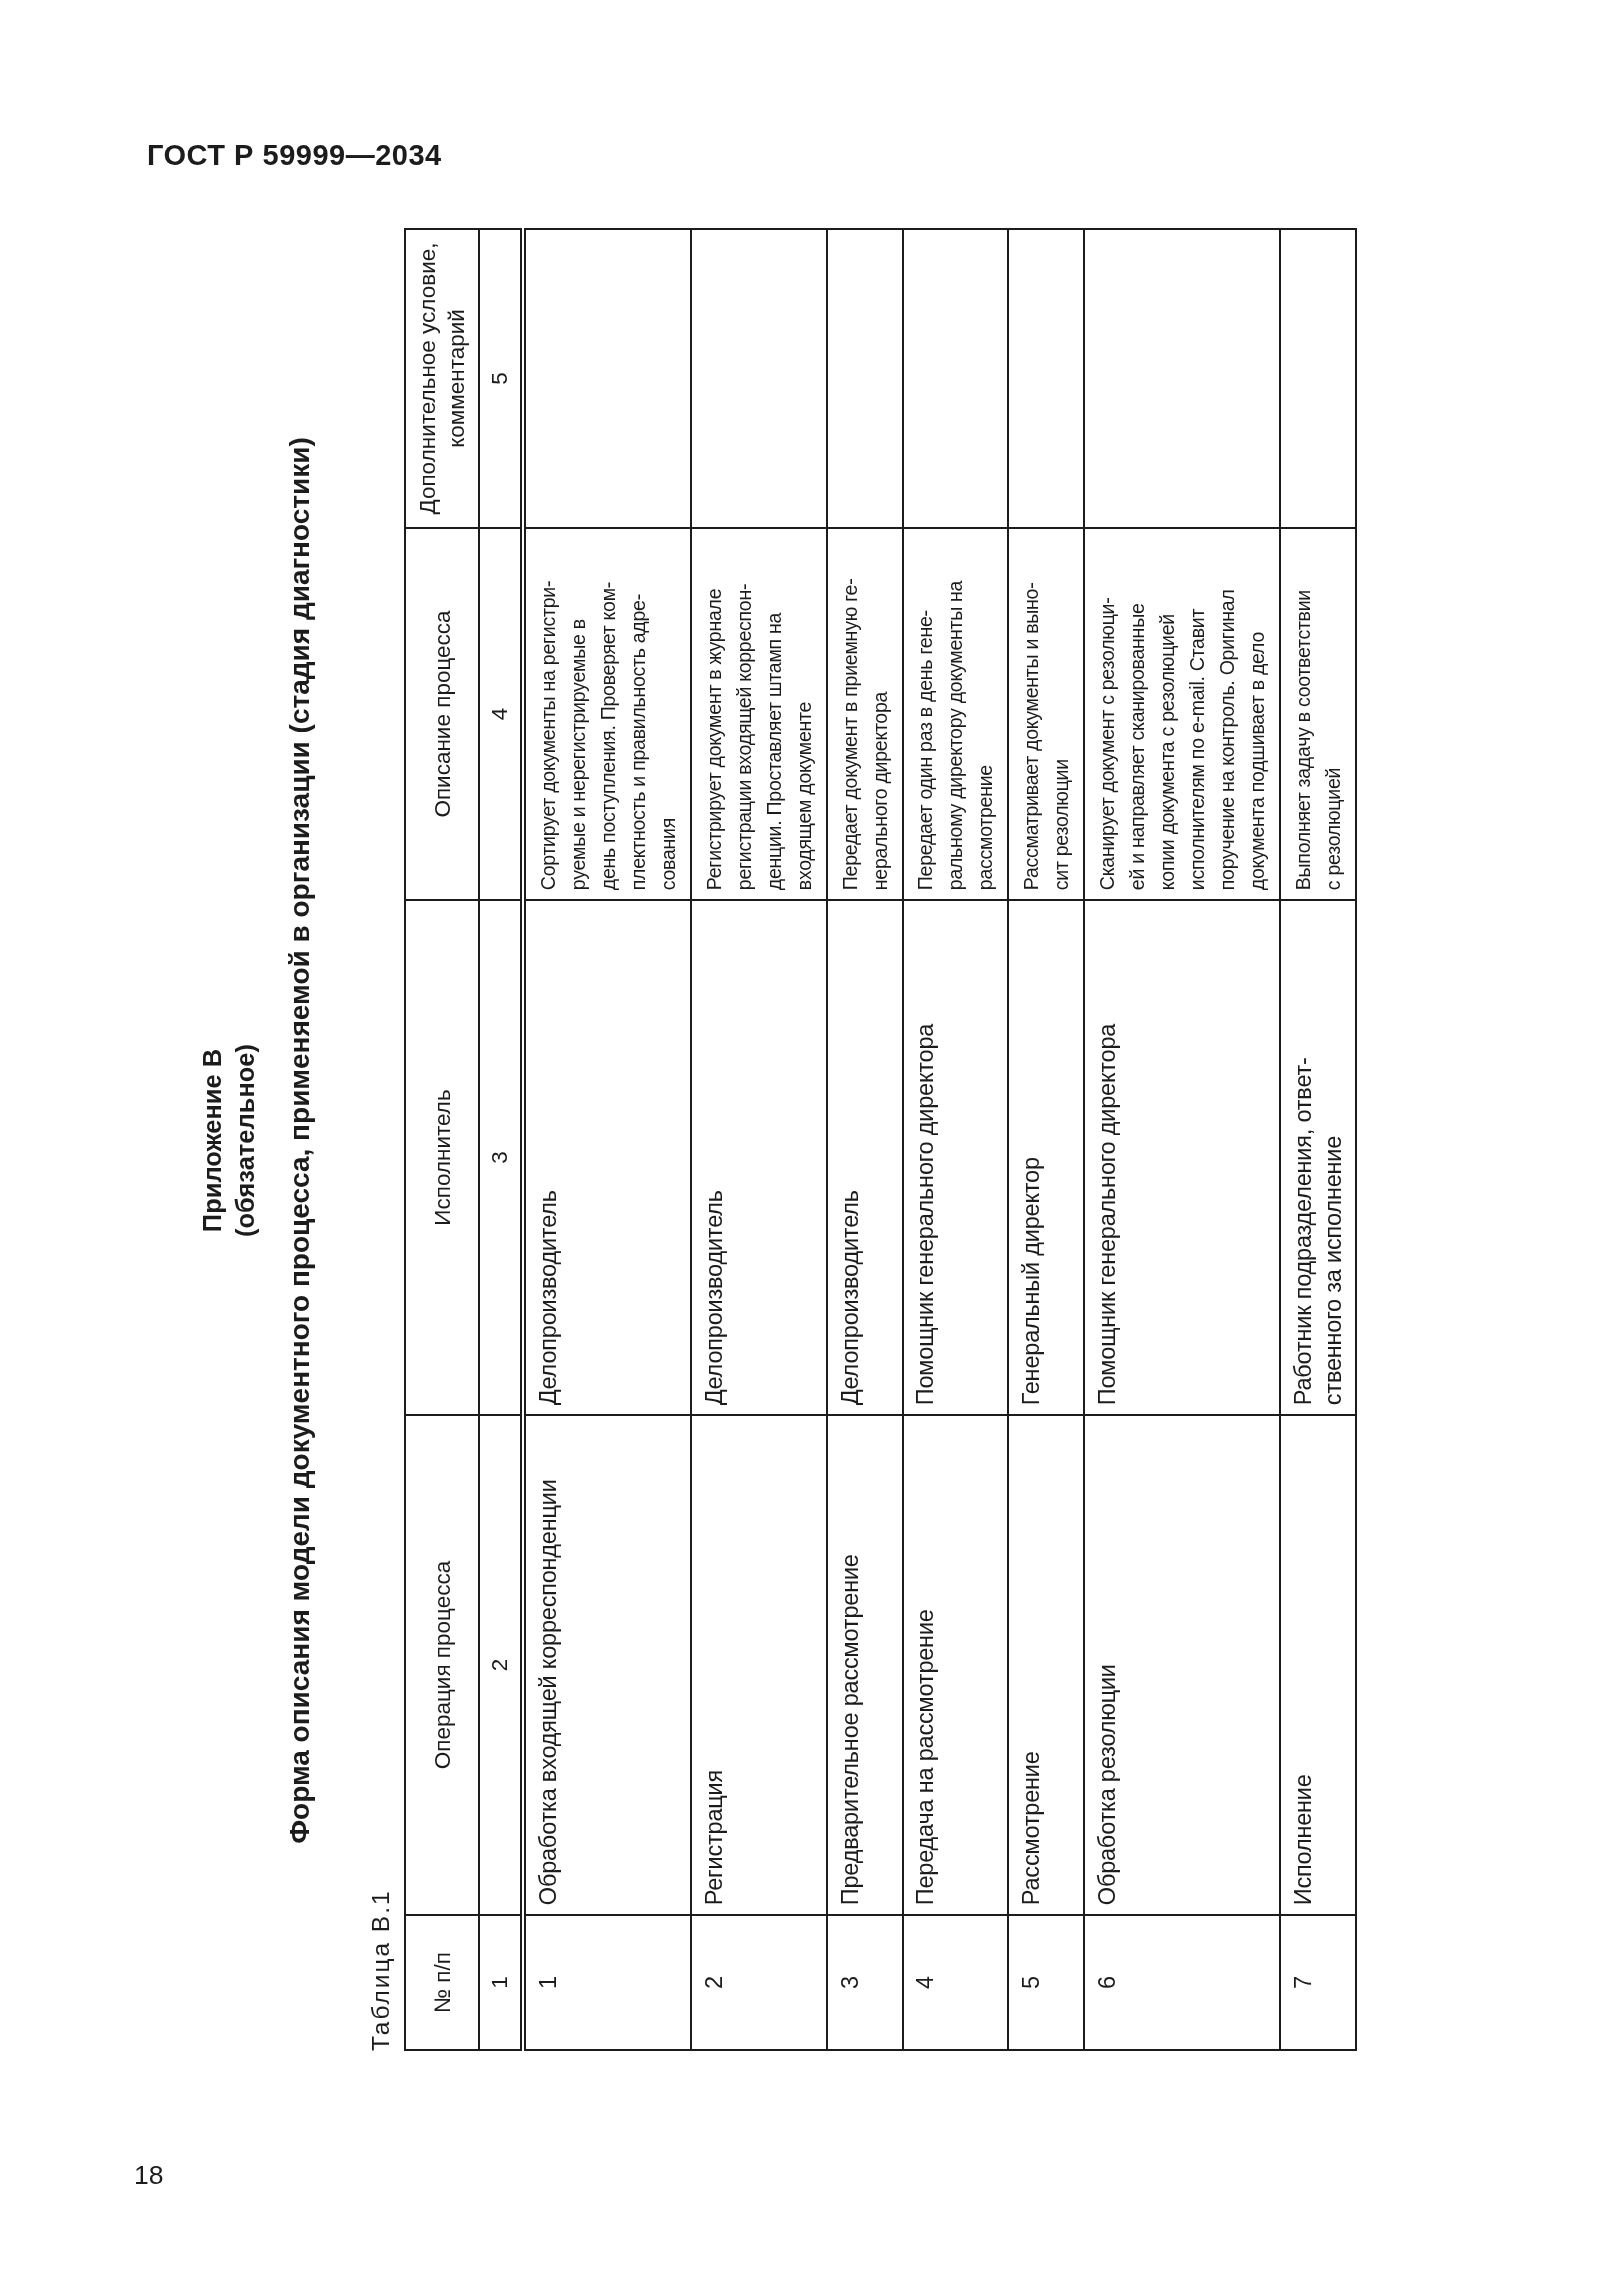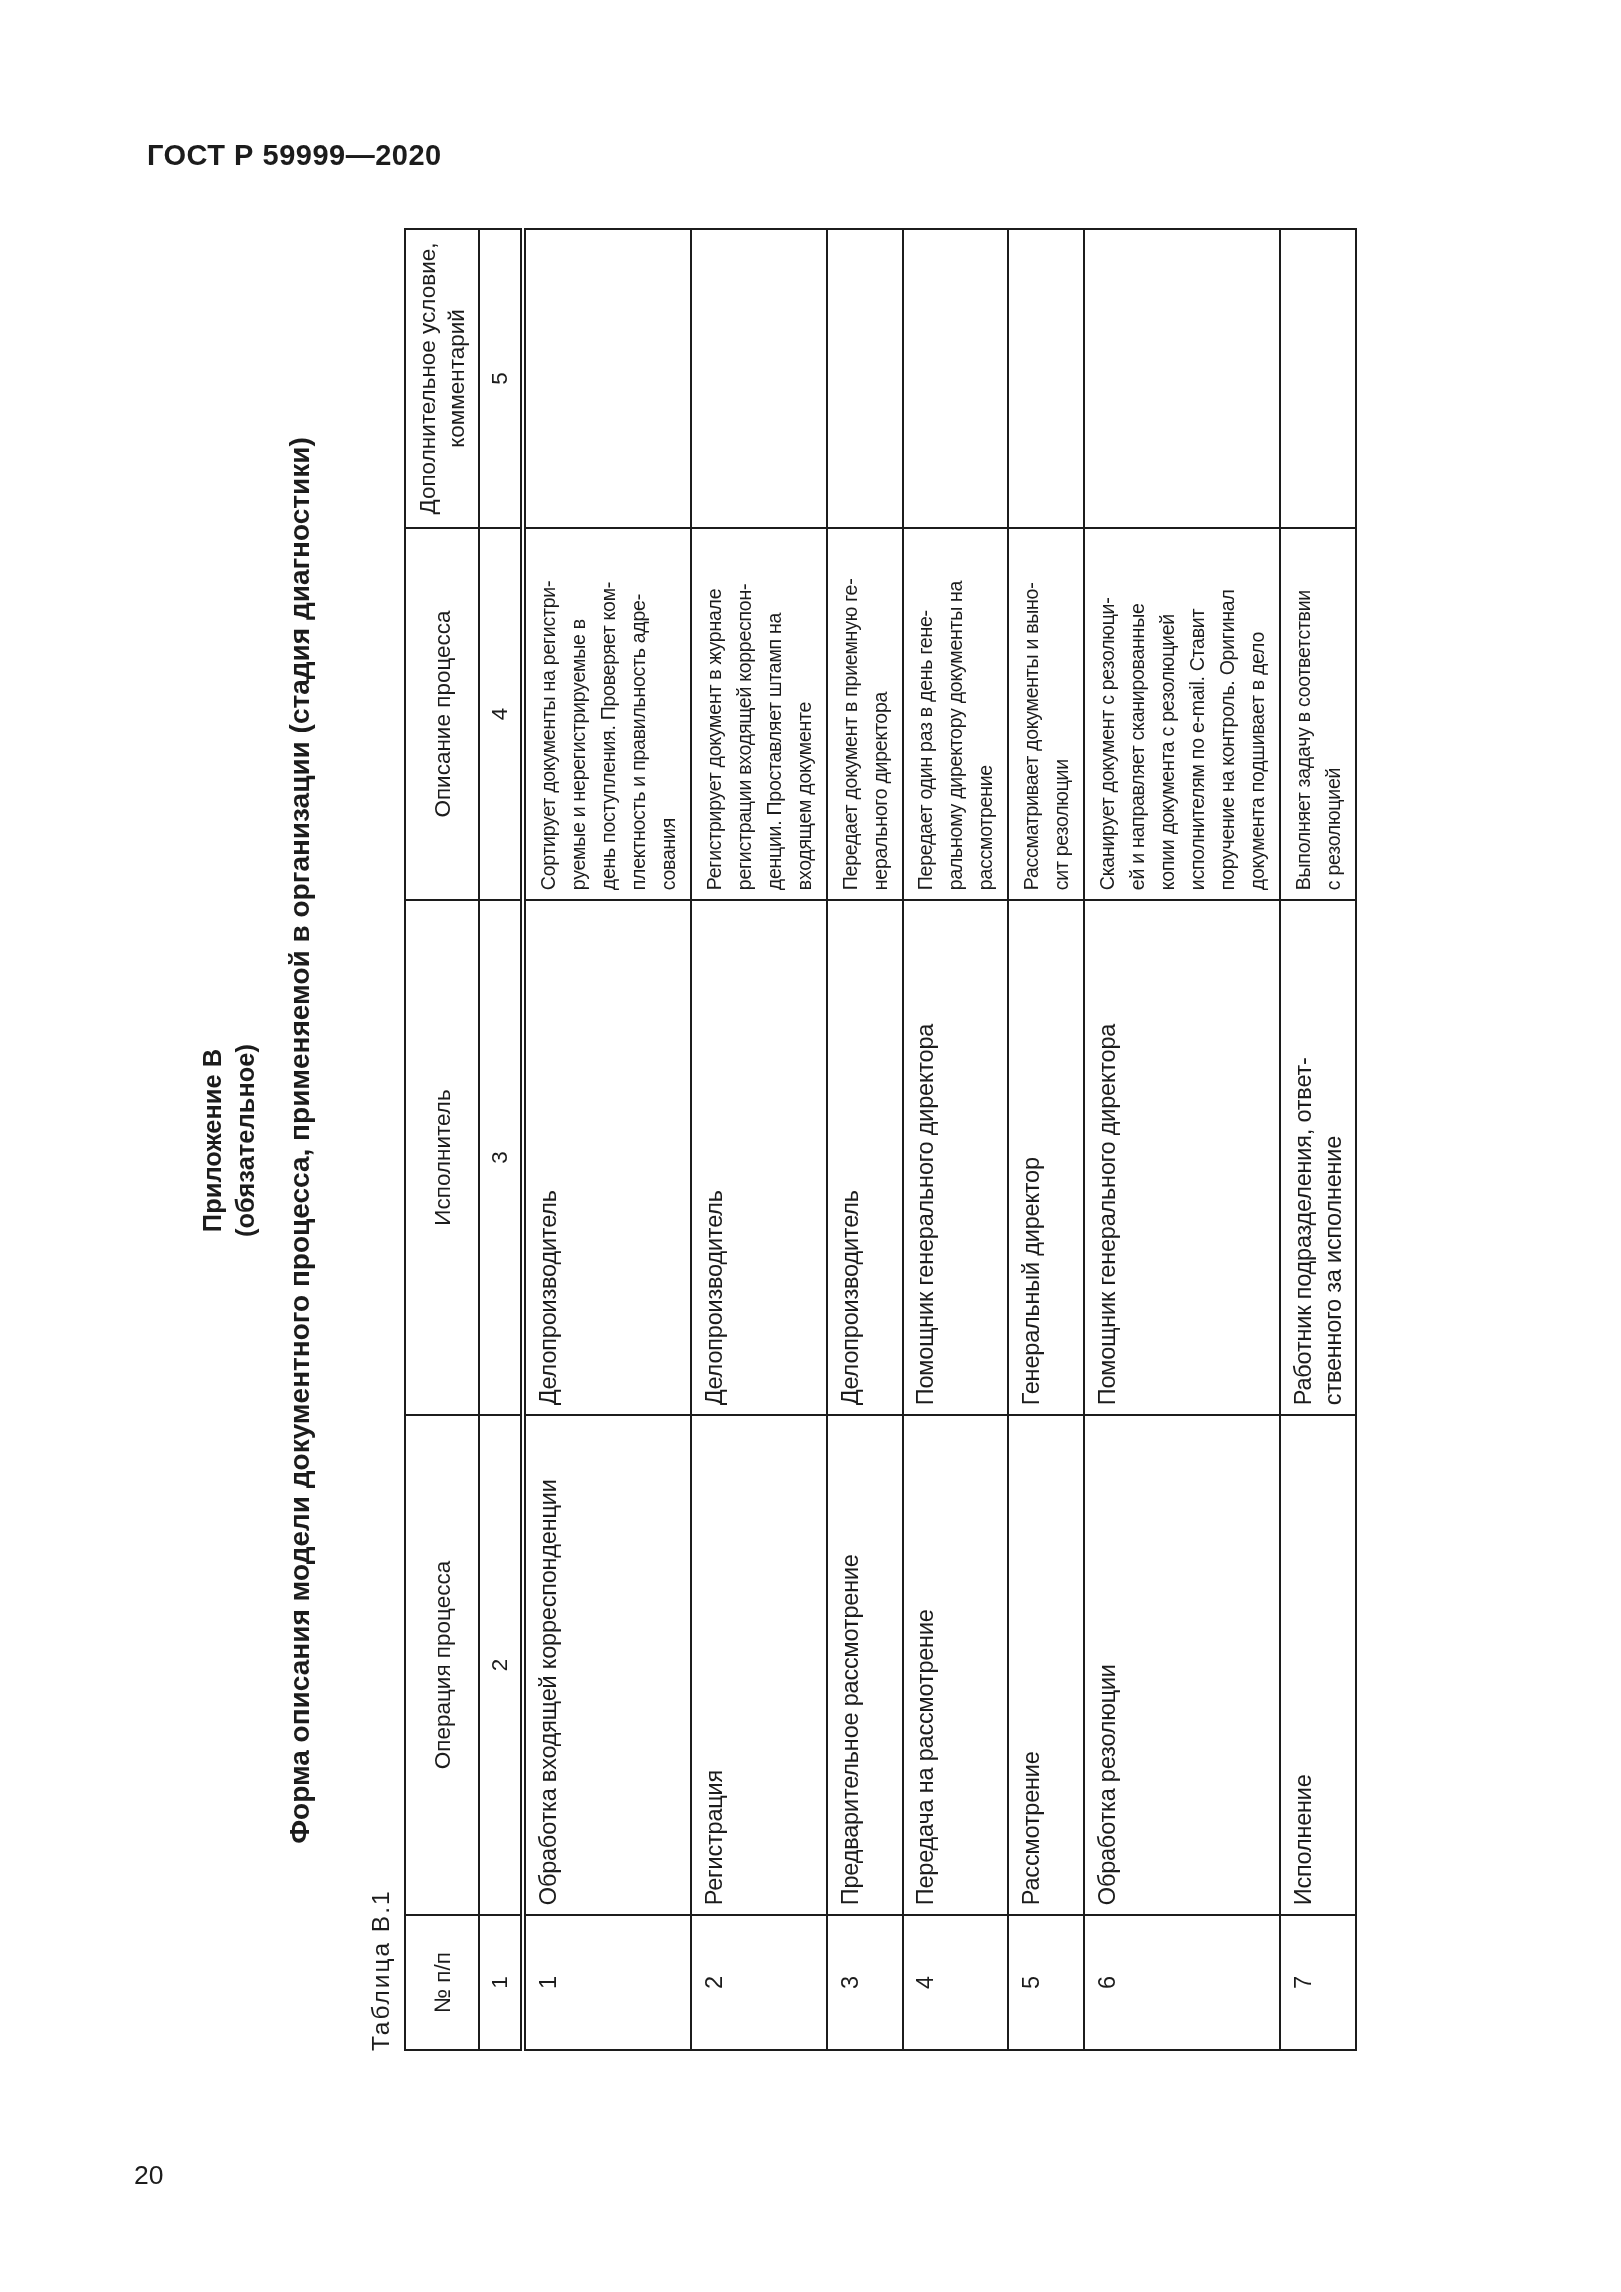--- a/index.html
+++ b/index.html
@@ -48,21 +48,21 @@
   .gost-table tbody td.cell-desc { font-size:19.6px; letter-spacing:-0.3px; }
   col.col-num  { width:135px; }
   col.col-op   { width:500px; }
   col.col-exec { width:515px; }
   col.col-desc { width:372px; }
   col.col-note { width:299px; }
 </style>
 </head>
 <body>
 
-<div class="gost-header">ГОСТ Р 59999—2020</div>
+<div class="gost-header">ГОСТ Р 59999—2034</div>
 
 <div class="rotated-block">
   <div class="appendix-heading">
     <div>Приложение В</div>
     <div>(обязательное)</div>
   </div>
   <div class="doc-title">Форма описания модели документного процесса, применяемой в организации (стадия диагностики)</div>
   <div class="table-label">Таблица В.1</div>
 
   <table class="gost-table">
@@ -155,14 +155,14 @@
           <td class="cell-exec">Работник подразделения, ответ-
 ственного за исполнение</td>
           <td class="cell-desc">Выполняет задачу в соответствии
 с резолюцией</td>
           <td class="cell-note"></td>
         </tr>
       </tbody>
   </table>
 </div>
 
-<div class="page-number">20</div>
+<div class="page-number">18</div>
 
 
 </body></html>

